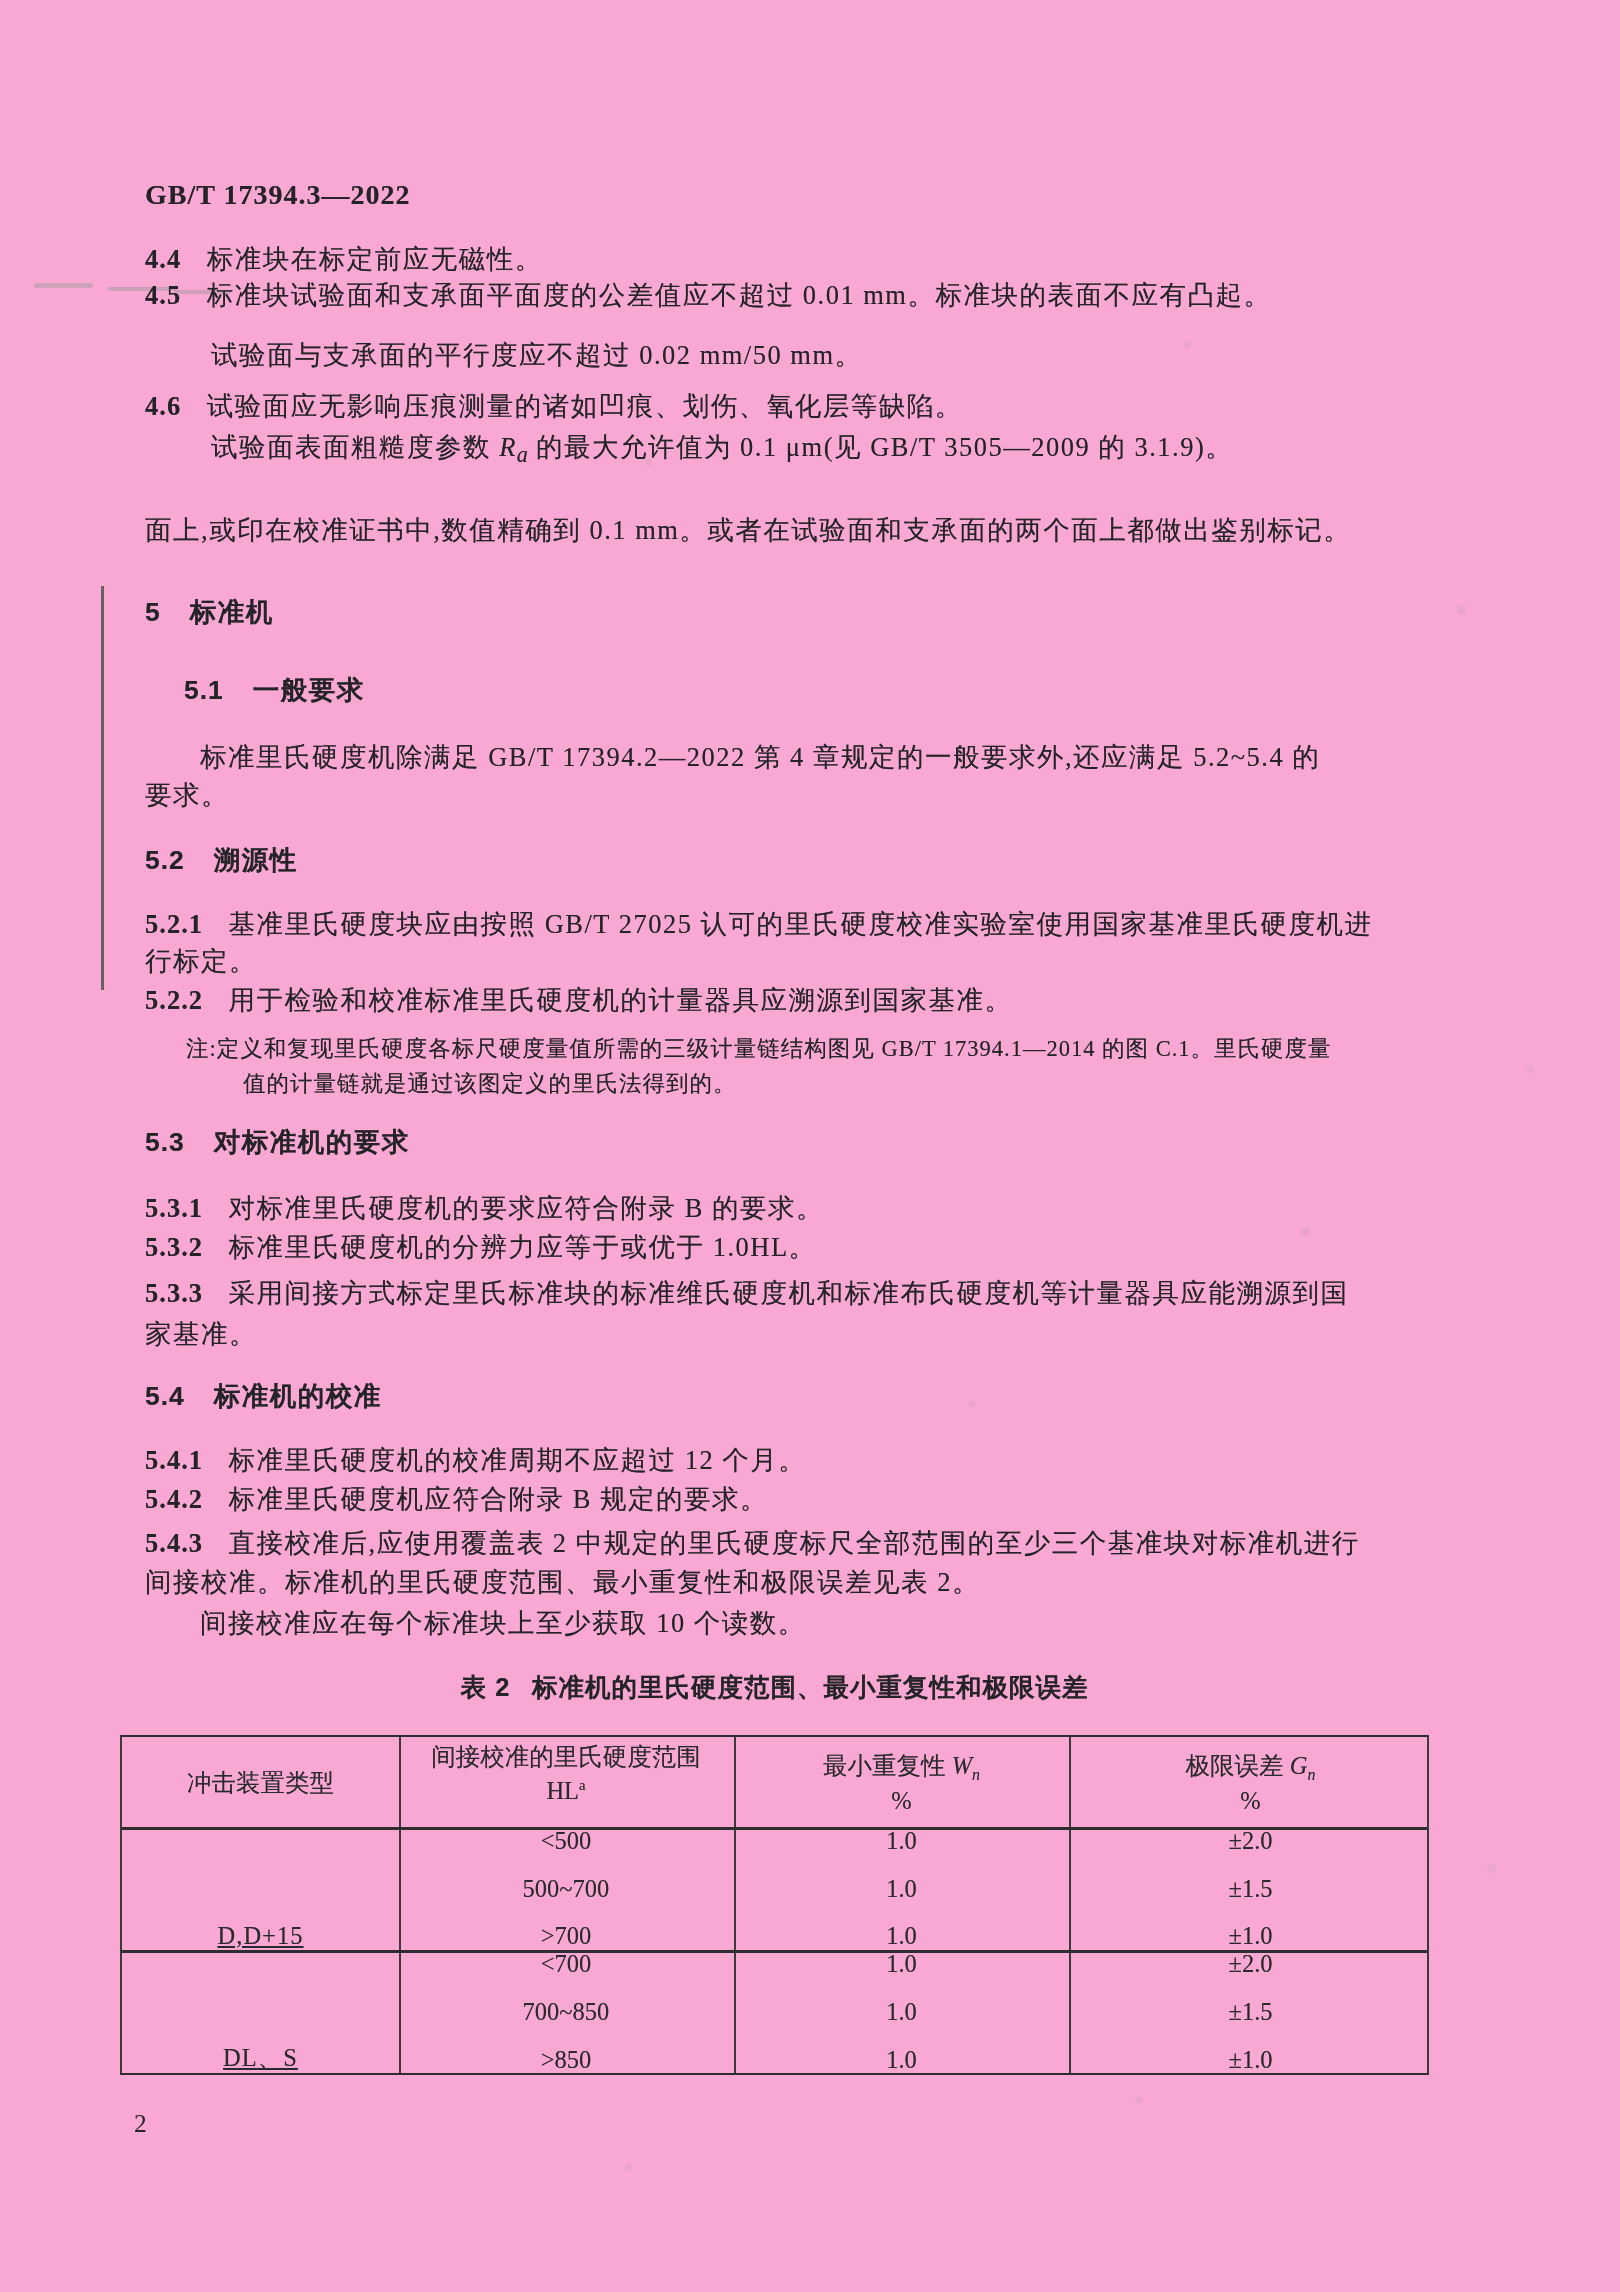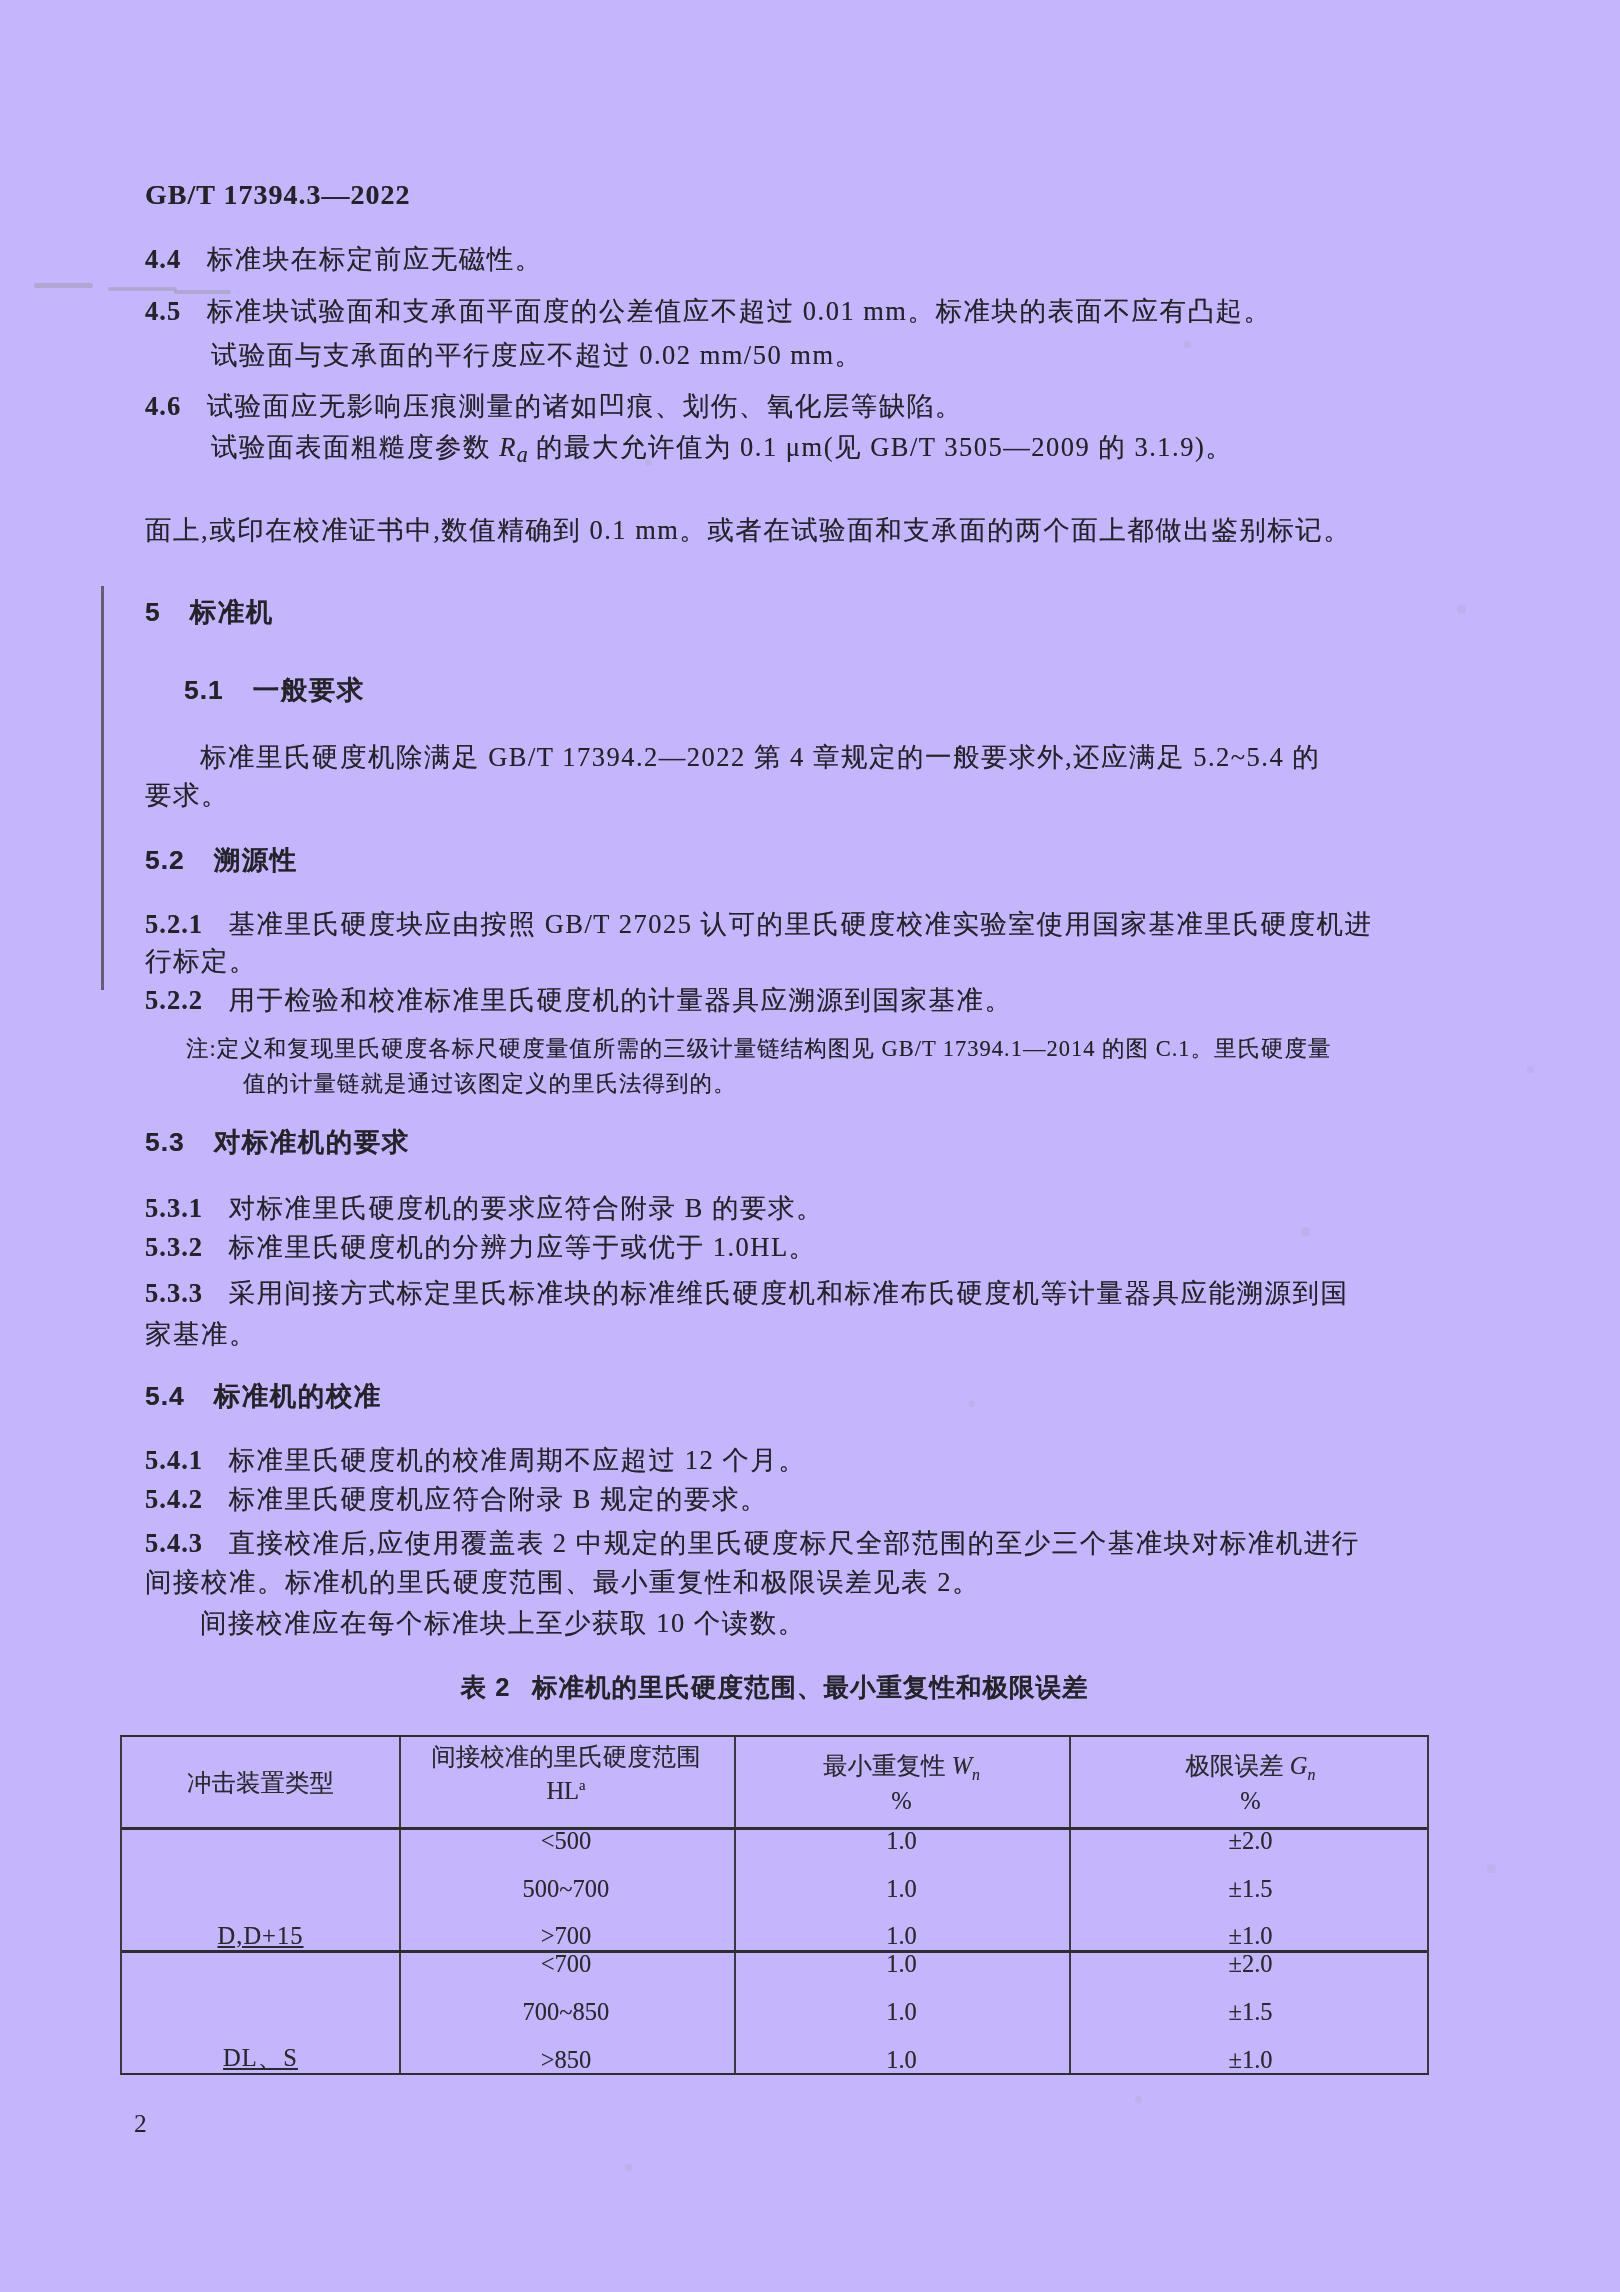--- a/index.html
+++ b/index.html
@@ -1,19 +1,19 @@
 <!DOCTYPE html>
 <html><head>
 <meta charset="utf-8">
 <style>
   html,body{margin:0;padding:0;background:#e8e8e6;}
   .page{
     position:relative;
     width:1620px;height:2293px;
-    background:#c4b5fd;
+    background:#f9a8d4;
     overflow:hidden;
     color:#242428;
   }
   .st{font-family:"Liberation Serif","DejaVu Serif",serif;}
   .line{
     position:absolute;left:145px;
     white-space:nowrap;
     font-family:"Liberation Serif","DejaVu Serif",serif;
     font-size:26.5px;line-height:37px;letter-spacing:1.5px;
     text-shadow:0 0 0.6px rgba(20,20,20,.45);
@@ -82,21 +82,21 @@
   <div class="dash" style="left:108px;top:287px;width:69px;height:3.9px;"></div>
   <div class="dash" style="left:174px;top:290px;width:57px;height:3.9px;"></div>
   <div class="changebar"></div>
 
   <div class="line docnum st" style="top:176px;">GB/T 17394.3—2022</div>
 
   <div class="line st" style="top:241px;">
     <span class="num">4.4</span><span>标准块在标定前应无磁性。</span>
   </div>
 
-  <div class="line st" style="top:293px;">
+  <div class="line st" style="top:277px;">
     <span class="num">4.5</span><span>标准块试验面和支承面平面度的公差值应不超过 0.01 mm。标准块的表面不应有凸起。</span>
   </div>
   <div class="line st indent1" style="top:337px;">
     <span>试验面与支承面的平行度应不超过 0.02 mm/50 mm。</span>
   </div>
 
   <div class="line st" style="top:388px;">
     <span class="num">4.6</span><span>试验面应无影响压痕测量的诸如凹痕、划伤、氧化层等缺陷。</span>
   </div>
   <div class="line st indent1" style="top:429px;">

